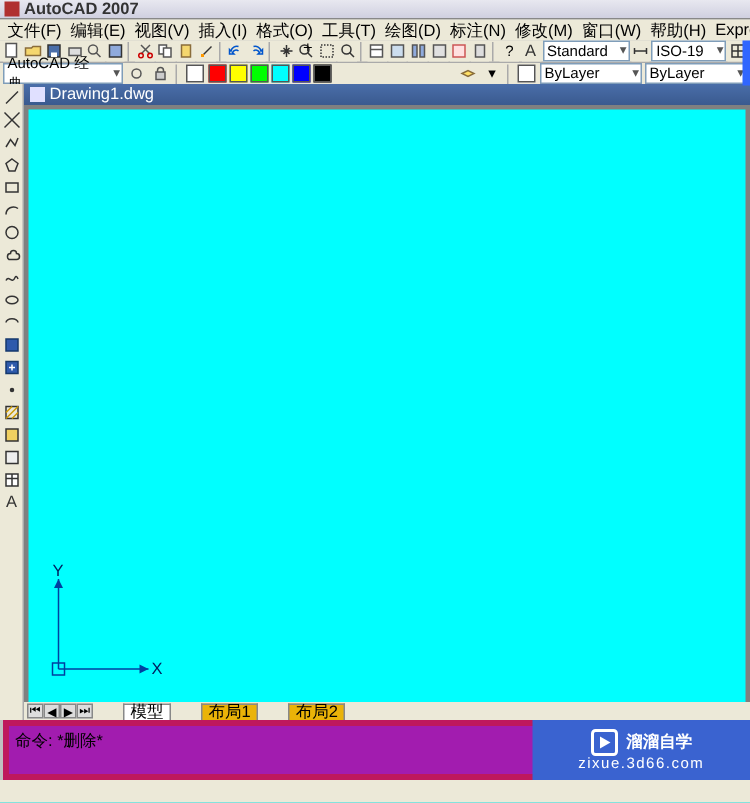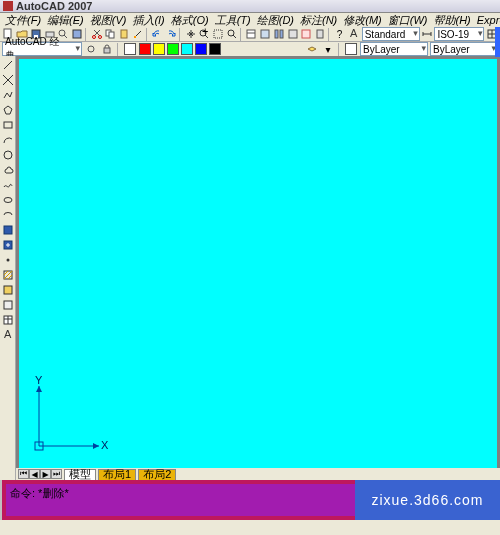--- a/index.html
+++ b/index.html
@@ -1,20 +1,20 @@
 <!DOCTYPE html>
 <html><head>
 <meta charset="utf-8">
 <style>
 * { margin:0; padding:0; box-sizing:border-box; font-family:"SimSun","宋体",sans-serif; font-size:11px; }
 body { background:#c0c0c0; width:500px; height:535px; overflow:hidden; position:relative; }
 .titlebar { height:13px; background:linear-gradient(to bottom,#e8e8f0,#d0d0e0); border-bottom:1px solid #888; display:flex; align-items:center; padding:0 3px; color:#333; font-size:10px;font-weight:bold; }
 .titlebar .icon { width:10px; height:10px; background:#b03030; display:inline-block; margin-right:3px; }
 .menubar { height:14px; background:#ece9d8; display:flex; align-items:center; padding:0 2px; font-size:11px; }
-.menubar span { padding:0 3px; white-space:nowrap; cursor:default;font-style:italic; }
+.menubar span { padding:0 3px; white-space:nowrap; cursor:default; }
 .toolbar { height:15px; background:#ece9d8; border-bottom:1px solid #aaa; display:flex; align-items:center; padding:1px 2px; gap:1px; }
 .tbtn { width:14px; height:13px; display:flex; align-items:center; justify-content:center; background:#ece9d8; cursor:pointer; font-size:10px; }
 .tbtn svg { width:12px; height:12px; }
 .sep { width:3px; height:13px; border-left:1px solid #aaa; margin:0 1px; }
 .sel { height:14px; background:#fff; border:1px solid #7f9db9; font-size:10px; padding:0 12px 0 2px; min-width:60px; display:inline-flex; align-items:center; position:relative; }
 .sel::after { content:"▾"; position:absolute; right:1px; top:0; font-size:9px; color:#555; }
 .toolbar2 { height:15px; background:#ece9d8; border-bottom:1px solid #aaa; display:flex; align-items:center; padding:1px 2px; gap:2px; }
 .workspace-sel { width:80px; }
 .swatch { width:12px; height:12px; border:1px solid #555; }
 .sw-red{background:#f00;} .sw-yellow{background:#ff0;} .sw-green{background:#0f0;}
@@ -26,30 +26,30 @@
 .ltbtn { width:14px; height:14px; margin:0 auto; display:flex; align-items:center; justify-content:center; cursor:pointer; }
 .ltbtn svg { width:12px; height:12px; }
 .drawing { flex:1; background:#808080; display:flex; flex-direction:column; }
 .dtitle { height:14px; background:linear-gradient(to bottom,#4a6ea9,#3a5a8f); color:#fff; display:flex; align-items:center; padding:0 4px; font-size:10px; }
 .dtitle .dicon { width:10px; height:10px; background:#e0e0ff; display:inline-block; margin-right:3px; }
 .canvas-wrap { flex:1; position:relative; background:#808080; padding:3px 3px 0 3px; }
 .canvas { width:100%; height:100%; background:#00ffff; position:relative; }
 .ucs { position:absolute; left:10px; bottom:12px; pointer-events:none; }
 .tabstrip { height:12px; background:#ece9d8; display:flex; align-items:center; font-size:10px; padding:0 2px; }
 .tabbtn { width:11px; height:10px; border:1px solid #888; background:#ddd; margin-right:0; font-size:8px; display:flex; align-items:center; justify-content:center; cursor:pointer; }
-.tab { border:1px solid #888; border-bottom:none; background:#fff; padding:0 4px; height:11px; display:flex; align-items:center; margin-left:2px; }
+.tab { border:1px solid #888; border-bottom:none; background:#fff; padding:0 4px; height:11px; display:flex; align-items:center; margin-left:20px; }
 .tab.inactive { background:#eab308; }
 .cmdarea { position:absolute; left:2px; right:2px; bottom:15px; height:40px; background:#a21caf; border:4px solid #be185d; font-size:11px; padding:2px 4px; }
 .cmdline { white-space:nowrap; overflow:hidden; }
 .statusbar { position:absolute; bottom:0; left:0; right:0; height:15px; background:#ece9d8; }
 .watermark { position:absolute; right:0; bottom:15px; width:145px; height:40px; background:#3a63d0; color:#fff; display:flex; align-items:center; justify-content:center; flex-direction:column; font-size:13px; }
 .watermark .wm1 { display:flex; align-items:center; gap:6px; font-weight:bold; }
 .watermark .play { width:18px; height:18px; border:2px solid #fff; border-radius:3px; display:flex; align-items:center; justify-content:center; }
 .watermark .play::before { content:""; width:0; height:0; border-left:7px solid #fff; border-top:4px solid transparent; border-bottom:4px solid transparent; margin-left:2px; }
-.watermark .url { font-size:14px; letter-spacing:1px; }
+.watermark .url { font-size:10px; letter-spacing:1px; }
 .right-strip { position:absolute; top:27px; right:-1px; width:6px; height:30px; background:#3066ff; }
 </style>
 </head>
 <body>
 
 <div class="titlebar">
   <span class="icon"></span>
   <span>AutoCAD 2007</span>
 </div>
 
@@ -360,20 +360,24 @@
         </svg>
       </div>
     <div class="ltbtn">
         <svg viewBox="0 0 12 12">
           <text x="2" y="9" font-size="9" fill="#333">A</text>
         </svg>
       </div>
   </div>
 
   <div class="drawing">
+    <div class="dtitle">
+      <span class="dicon"></span>
+      <span>Drawing1.dwg</span>
+    </div>
     <div class="canvas-wrap">
       <div class="canvas">
         <svg class="ucs" width="80" height="80">
           <line x1="10" y1="70" x2="70" y2="70" stroke="#0040a0" stroke-width="1"></line>
           <polygon points="70,70 64,67 64,73" fill="#0040a0"></polygon>
           <line x1="10" y1="70" x2="10" y2="10" stroke="#0040a0" stroke-width="1"></line>
           <polygon points="10,10 7,16 13,16" fill="#0040a0"></polygon>
           <rect x="6" y="66" width="8" height="8" fill="none" stroke="#0040a0"></rect>
           <text x="72" y="73" font-size="10" fill="#002060">X</text>
           <text x="6" y="8" font-size="10" fill="#002060">Y</text>
@@ -395,14 +399,18 @@
 <div class="cmdarea">
   <div class="cmdline">命令: *删除*</div>
   <div class="cmdline"></div>
 </div>
 
 <div class="statusbar"></div>
 
 <div class="right-strip"></div>
 
 <div class="watermark">
+  <div class="wm1">
+    <span class="play"></span>
+    <span>溜溜自学</span>
+  </div>
   <div class="url">zixue.3d66.com</div>
 </div>
 
 </body></html>

